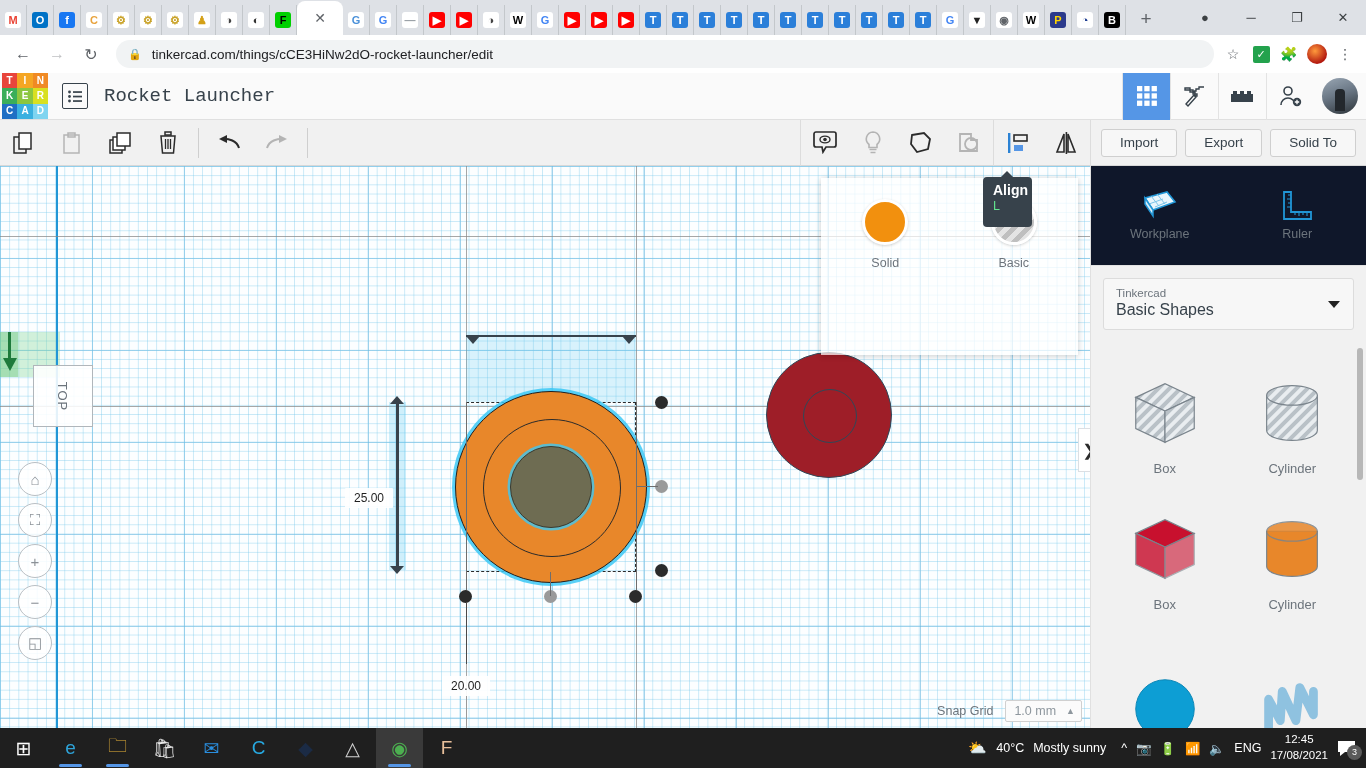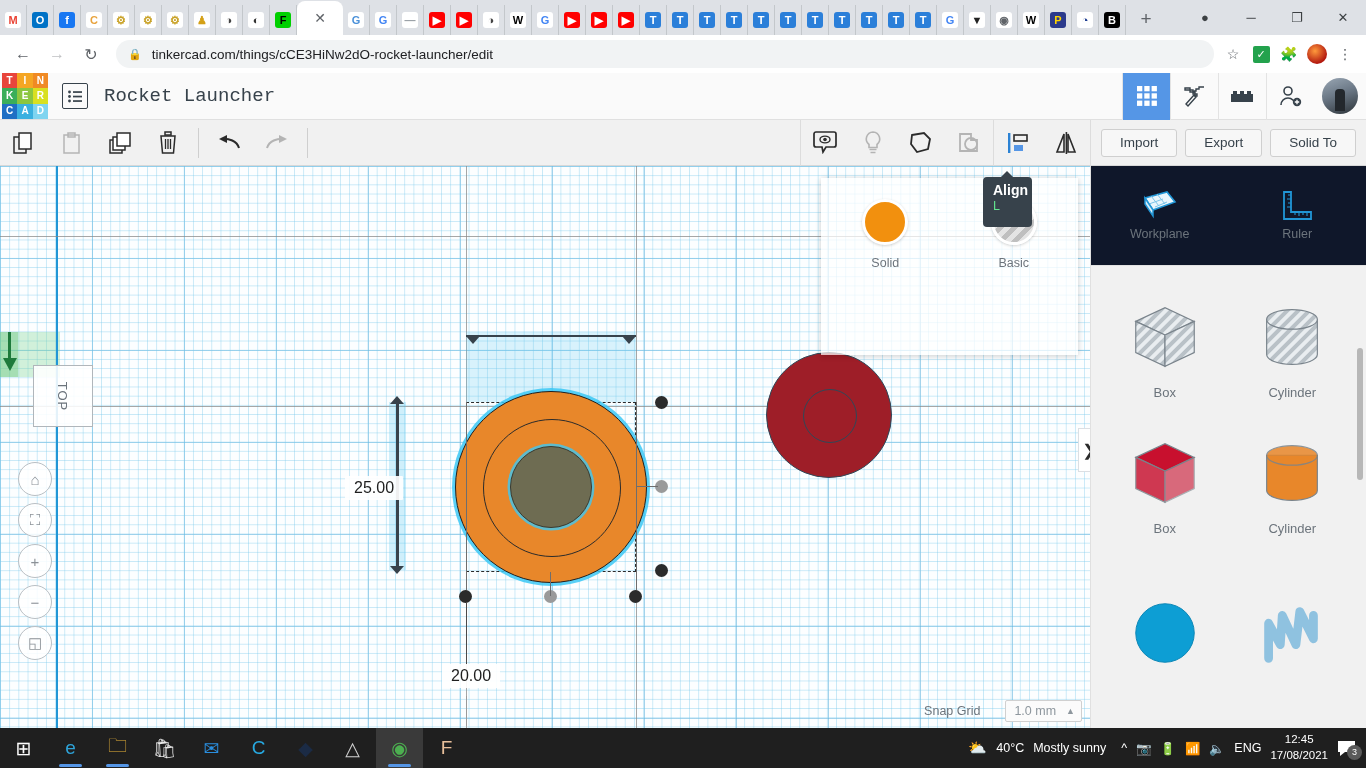--- a/index.html
+++ b/index.html
@@ -214,22 +214,23 @@
     position: absolute; width: 13px; height: 13px; border-radius: 50%;
     background: #2b2b2b;
   }
   .handle.gray { background: #9a9a9a; }
   .handle-stem {
     position: absolute; background: #6e6e6e; width: 1px;
   }
   .handle-stem.h { height: 1px; }
   .dim-label {
     position: absolute; background: rgba(255,255,255,.92);
-    padding: 3px 9px; font-size: 16px; color: #1f1f1f;
+    padding: 3px 9px; font-size: 12px; color: #1f1f1f;
     border-radius: 1px;
+    margin-top: 12px;
   }
   .dim-arrow-v {
     position: absolute; left: 396px; top: 236px; width: 3px; height: 168px;
     background: #37424b;
   }
   .dim-band {
     position: absolute; left: 389px; top: 236px; width: 17px; height: 168px;
     background: rgba(90,200,240,.28);
   }
   .dim-cap {
@@ -248,21 +249,21 @@
     position: absolute; left: 766px; top: 186px; width: 126px; height: 126px;
     border-radius: 50%; background: #9e1e28;
     border: 1.5px solid #2f4858;
   }
   .red-inner {
     position: absolute; left: 36px; top: 36px; width: 54px; height: 54px;
     border-radius: 50%; border: 1.5px solid #2f4858;
   }
   .snap-row {
     position: absolute; right: 8px; bottom: 6px;
-    display: flex; align-items: center; gap: 25px;
+    display: flex; align-items: center; gap: 12px;
     font-size: 12.5px; color: #6c747c;
   }
   .snap-sel {
     height: 22px; padding: 0 6px 0 8px; border: 1px solid #d0d0d0;
     background: #fbfbfb; border-radius: 2px; display: flex;
     align-items: center; gap: 10px; color: #8e979e;
   }
   .collapse-tab {
     position: absolute; left: 1078px; top: 428px; width: 22px; height: 44px;
     background: #fff; border: 1px solid #dcdfe3;
@@ -813,20 +814,27 @@
       <div class="sb-tool">
         <svg width="34" height="30" viewBox="0 0 34 30">
           <path d="M4 2 h7 v20 h20 v7 h-27 z" fill="none" stroke="#2196d6" stroke-width="1.8"></path>
           <path d="M11 5 h-3 M11 9 h-4 M11 13 h-3 M11 17 h-4" stroke="#2196d6" stroke-width="1.1"></path>
           <path d="M15 22 v3 M19 22 v4 M23 22 v3 M27 22 v4" stroke="#2196d6" stroke-width="1.1"></path>
         </svg>
         <label>Ruler</label>
       </div>
     </div>
 
+    <div class="sb-dd-wrap">
+      <div class="sb-dd">
+        <div class="lbl">Tinkercad</div>
+        <div class="val">Basic Shapes</div>
+        <div class="caret"></div>
+      </div>
+    </div>
 
     <div class="sb-grid" id="shapes-host">
         <div class="sb-cell">
           <svg class="thumb" viewBox="0 0 80 80">
     <defs>
               <pattern id="hatch" width="8" height="8" patternTransform="rotate(45)" patternUnits="userSpaceOnUse">
       <rect width="8" height="8" fill="#e9edf0"></rect>
                 <rect width="4" height="8" fill="#b9c1c7"></rect>
               </pattern>
             </defs>

